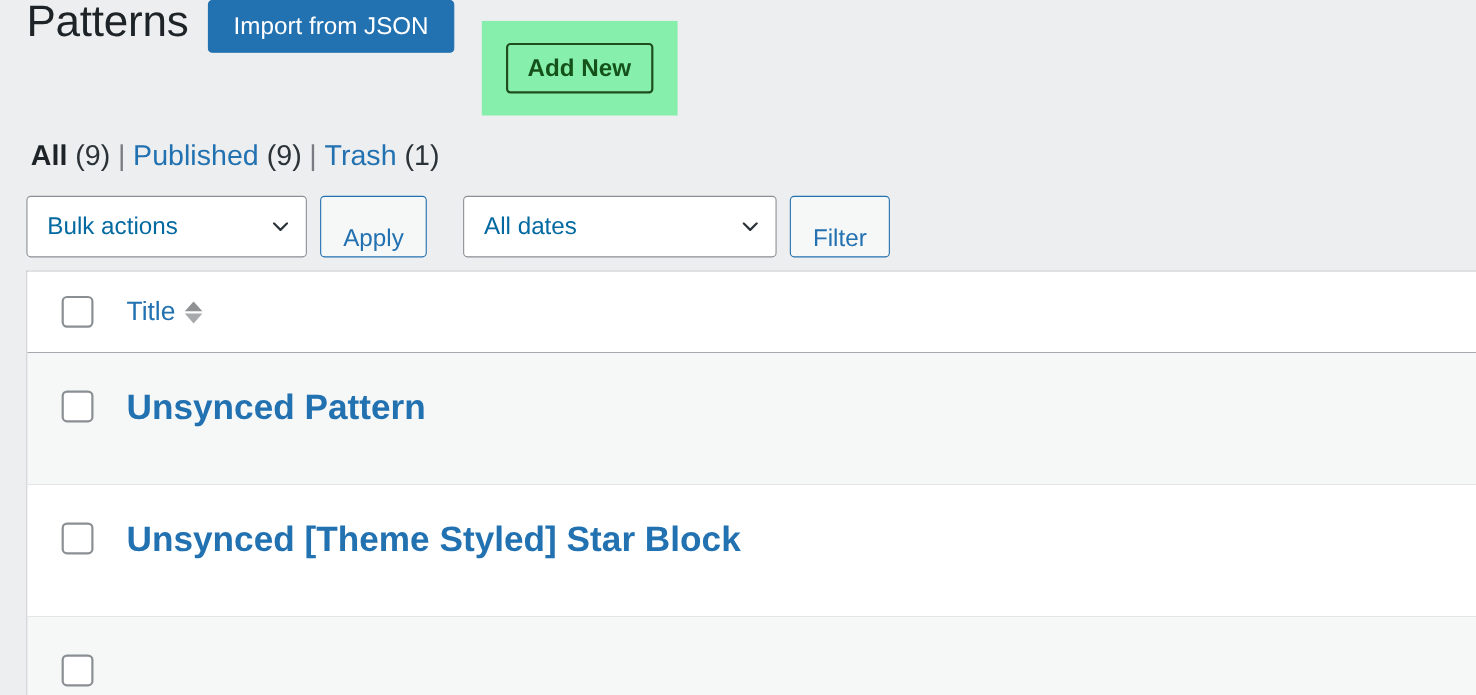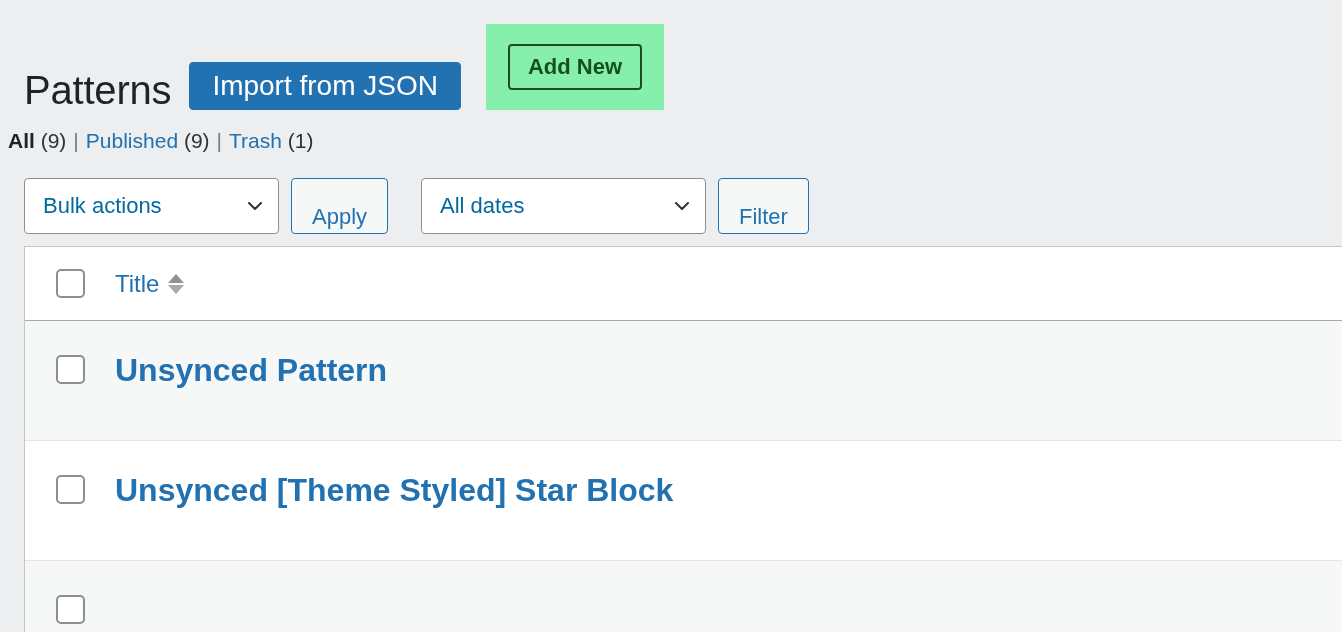--- a/index.html
+++ b/index.html
@@ -20,21 +20,21 @@
     height: 632px;
   }
 
   
   .page-header {
     position: absolute;
     left: 0; top: 0;
     width: 1146px;
     height: 110px;
     display: flex;
-    align-items: flex-end;
+    align-items: flex-start;
   }
 
   .page-title {
     font-size: 40px;
     font-weight: 400;
     color: #1d2327;
     line-height: 1;
     margin: 0 0 0 24px;
     padding: 0;
     letter-spacing: -0.2px;
@@ -42,21 +42,21 @@
   }
 
   .btn-import {
     margin-left: 18px;
     height: 48px;
     padding: 0 22px;
     background: #2271b1;
     border: 1px solid #2271b1;
     border-radius: 4px;
     color: #ffffff;
-    font-size: 28px;
+    font-size: 22px;
     font-family: "Liberation Sans", sans-serif;
     font-weight: 400;
     line-height: 46px;
     cursor: pointer;
     white-space: nowrap;
   }
 
   .addnew-highlight {
     margin-left: 25px;
     background: #86efac;
@@ -78,23 +78,23 @@
     font-weight: bold;
     font-family: "Liberation Sans", sans-serif;
     line-height: 42px;
     cursor: pointer;
     white-space: nowrap;
   }
 
   
   .subsubsub {
     position: absolute;
-    left: 8px;
+    left: 28px;
     top: 126px;
-    font-size: 21px;
+    font-size: 26px;
     color: #2c3338;
     white-space: nowrap;
     line-height: 30px;
   }
   .ss-link {
     color: #2271b1;
     cursor: pointer;
   }
   .ss-current {
     color: #1d2327;

